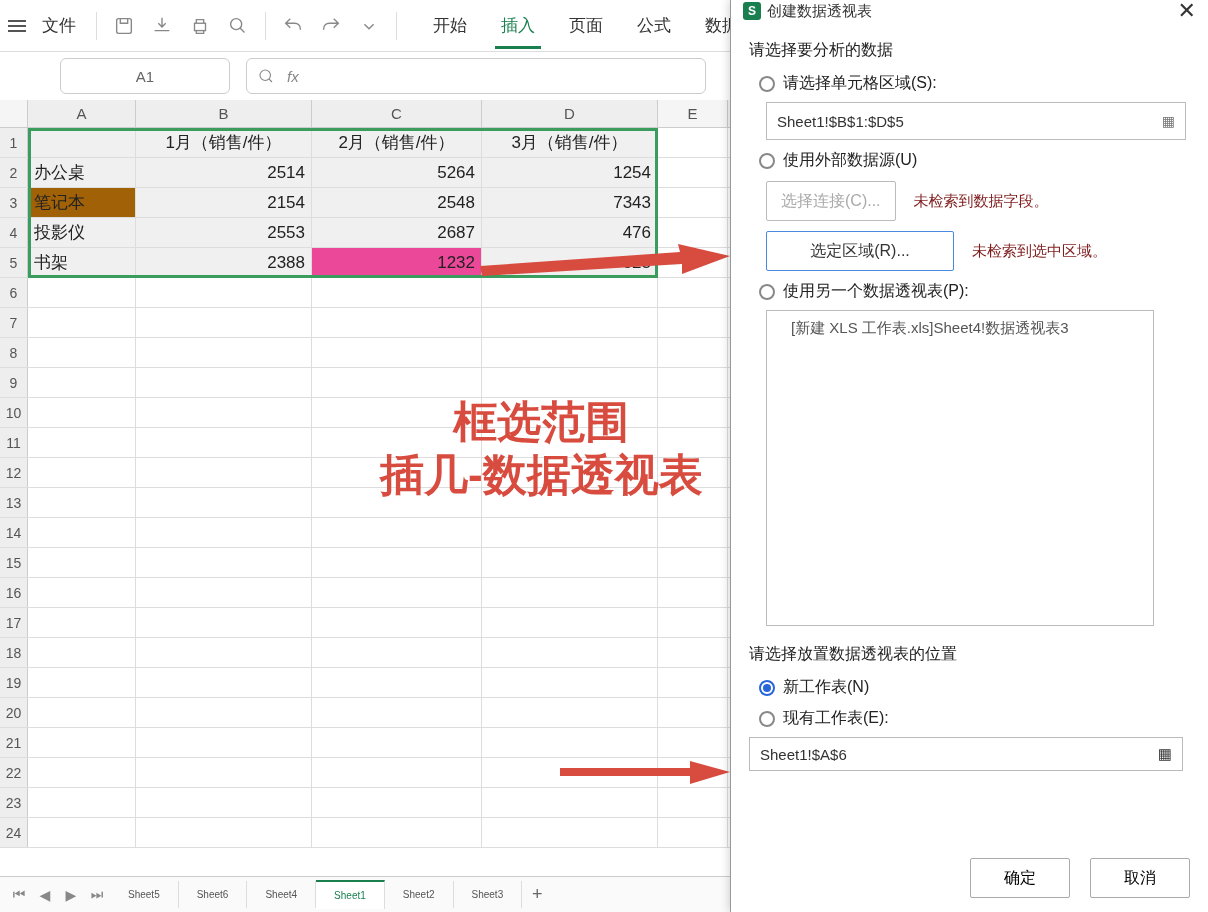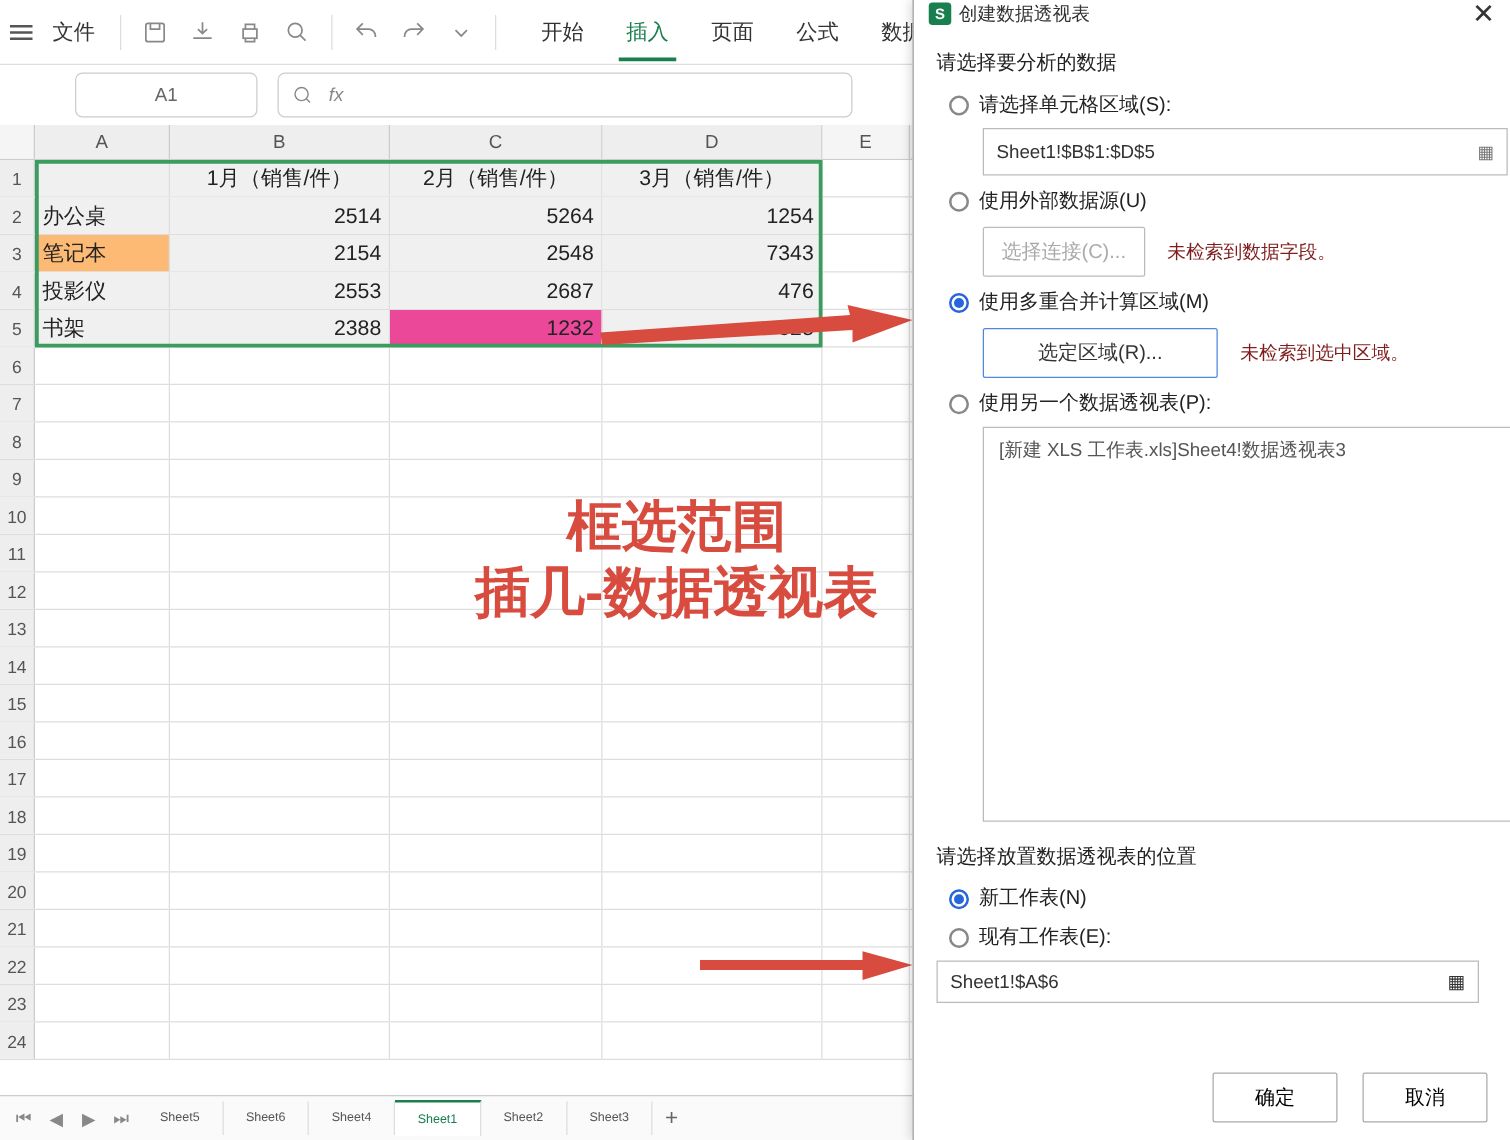--- a/index.html
+++ b/index.html
@@ -11,21 +11,21 @@
 .file-menu { font-size: 17px; padding: 4px 10px; color: #333; }
 .tb-sep { width: 1px; height: 28px; background: #ddd; margin: 0 6px; }
 .tb-icon { width: 34px; height: 34px; display: flex; align-items: center; justify-content: center; color: #888; }
 .tb-icon svg { width: 22px; height: 22px; stroke: #888; fill: none; stroke-width: 1.5; }
 .menu-tabs { display: flex; gap: 22px; margin-left: 20px; }
 .menu-tab { font-size: 17px; color: #333; padding: 10px 6px; position: relative; }
 .menu-tab.active { color: #1a7f4f; font-weight: 400; }
 .menu-tab.active::after { content: ""; position: absolute; left: 0; right: 0; bottom: -2px; height: 3px; background: #1a7f4f; }
 
 .formula-bar { height: 48px; display: flex; align-items: center; padding: 6px 30px 6px 60px; gap: 16px; }
-.name-box { width: 146px; height: 36px; border: 1px solid #ccc; border-radius: 6px; display: flex; align-items: center; justify-content: center; color: #666; font-size: 15px; text-align: right; }
+.name-box { width: 170px; height: 36px; border: 1px solid #ccc; border-radius: 6px; display: flex; align-items: center; justify-content: center; color: #666; font-size: 15px; text-align: right; }
 .fx-box { flex: 1; height: 36px; border: 1px solid #ccc; border-radius: 6px; display: flex; align-items: center; padding: 0 10px; gap: 12px; color: #888; max-width: 460px; }
 .fx-box .small-icon { font-style: italic; font-size: 15px; }
 
 .sheet-area { position: relative; height: 776px; overflow: hidden; }
 .col-headers { display: flex; height: 28px; background: #f5f5f5; border-bottom: 1px solid #ccc; }
 .corner { width: 28px; border-right: 1px solid #ccc; background: #f5f5f5; }
 .col-h { border-right: 1px solid #ccc; text-align: center; line-height: 28px; color: #555; font-size: 15px; background: #eee; }
 .col-A { width: 108px; } .col-B { width: 176px; } .col-C { width: 170px; } .col-D { width: 176px; } .col-E { width: 70px; }
 .sheet-body { }
 .row { display: flex; height: 30px; border-bottom: 1px solid #ddd; }
@@ -49,29 +49,29 @@
 .dlg-title { height: 22px; display: flex; align-items: center; padding: 0 12px; color: #333; font-size: 15px; justify-content: space-between; }
 .dlg-title .badge { width: 18px; height: 18px; background: #1a7f4f; color: #fff; font-size: 12px; display: flex; align-items: center; justify-content: center; border-radius: 3px; margin-right: 6px; font-weight: bold; }
 .dlg-title .left { display: flex; align-items: center; }
 .dlg-close { font-size: 22px; cursor: pointer; line-height: 1; }
 .dlg-body { padding: 10px 18px; flex: 1; overflow: auto; }
 .sect-label { font-size: 16px; color: #222; margin: 8px 0 12px 0; }
 .radio-row { display: flex; align-items: center; gap: 8px; margin: 10px 0 8px 10px; font-size: 16px; color: #222; }
 .radio { width: 16px; height: 16px; border: 2px solid #888; border-radius: 50%; display: inline-block; position: relative; }
 .radio.checked { border-color: #2766d8; }
 .radio.checked::after { content: ""; position: absolute; width: 8px; height: 8px; background: #2766d8; border-radius: 50%; top: 2px; left: 2px; }
-.inset { margin-left: 37px; }
+.inset { margin-left: 17px; }
 .txt-input { width: 420px; height: 38px; border: 1px solid #bbb; padding: 0 10px; font-size: 15px; color: #333; display: flex; align-items: center; justify-content: space-between; }
 .txt-input .range-icon { color: #777; font-size: 14px; }
 .sub-row { display: flex; align-items: center; gap: 18px; margin-top: 10px; }
 .btn-secondary { height: 40px; border: 1px solid #bbb; background: #fff; font-size: 16px; color: #333; padding: 0 14px; border-radius: 2px; cursor: pointer; }
 .btn-secondary.disabled { color: #aaa; }
 .btn-secondary.blue { border-color: #4b89e0; color: #333; min-width: 188px; }
 .hint { color: #7f1d1d; font-size: 15px; }
-.pivot-list { width: 434px; height: 316px; border: 1px solid #bbb; margin-top: 8px; padding: 8px 12px; font-size: 15px; color: #555; }
+.pivot-list { width: 388px; height: 316px; border: 1px solid #bbb; margin-top: 8px; padding: 8px 24px; font-size: 15px; color: #555; }
 .dlg-footer { padding: 14px 18px; display: flex; justify-content: flex-end; gap: 20px; }
 .dlg-btn { width: 100px; height: 40px; border: 1px solid #aaa; background: #fff; font-size: 16px; border-radius: 2px; }
 
 .loc-input { width: 434px; height: 34px; border: 1px solid #bbb; padding: 0 10px; font-size: 15px; color: #333; display: flex; align-items: center; justify-content: space-between; margin-top: 6px; }
 </style>
 </head>
 <body>
 
 <div class="top-toolbar">
   <div class="hamburger">
@@ -162,21 +162,21 @@
       <div class="row">
         <div class="row-h">2</div>
         <div class="cell col-A" style="background: rgb(240, 240, 240);">办公桌</div>
         <div class="cell col-B num" style="background: rgb(240, 240, 240);">2514</div>
         <div class="cell col-C num" style="background: rgb(240, 240, 240);">5264</div>
         <div class="cell col-D num" style="background: rgb(240, 240, 240);">1254</div>
         <div class="cell col-E"></div>
       </div>
       <div class="row">
         <div class="row-h">3</div>
-        <div class="cell col-A" style="background: #fdba74;">笔记本</div>
+        <div class="cell col-A" style="background: #a16207;">笔记本</div>
         <div class="cell col-B num" style="background: rgb(240, 240, 240);">2154</div>
         <div class="cell col-C num" style="background: rgb(240, 240, 240);">2548</div>
         <div class="cell col-D num" style="background: rgb(240, 240, 240);">7343</div>
         <div class="cell col-E"></div>
       </div>
       <div class="row">
         <div class="row-h">4</div>
         <div class="cell col-A" style="background: rgb(240, 240, 240);">投影仪</div>
         <div class="cell col-B num" style="background: rgb(240, 240, 240);">2553</div>
         <div class="cell col-C num" style="background: rgb(240, 240, 240);">2687</div>
@@ -401,24 +401,20 @@
 
     <div class="radio-row">
       <span class="radio"></span>
       <span>使用外部数据源(U)</span>
     </div>
     <div class="inset sub-row">
       <button class="btn-secondary disabled">选择连接(C)...</button>
       <span class="hint">未检索到数据字段。</span>
     </div>
 
-    <div class="radio-row">
-      <span class="radio checked"></span>
-      <span>使用多重合并计算区域(M)</span>
-    </div>
     <div class="inset sub-row">
       <button class="btn-secondary blue">选定区域(R)...</button>
       <span class="hint">未检索到选中区域。</span>
     </div>
 
     <div class="radio-row">
       <span class="radio"></span>
       <span>使用另一个数据透视表(P):</span>
     </div>
     <div class="inset">

